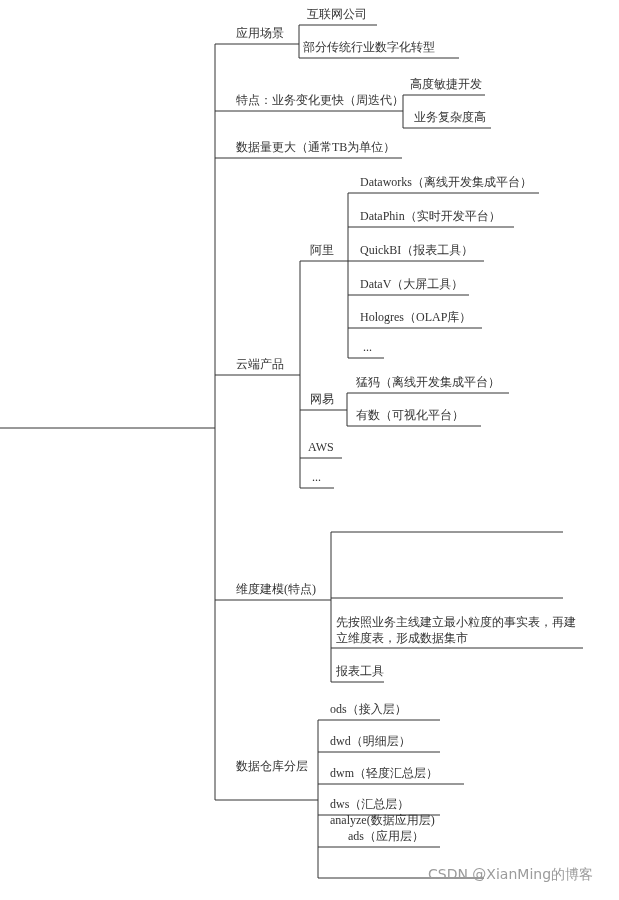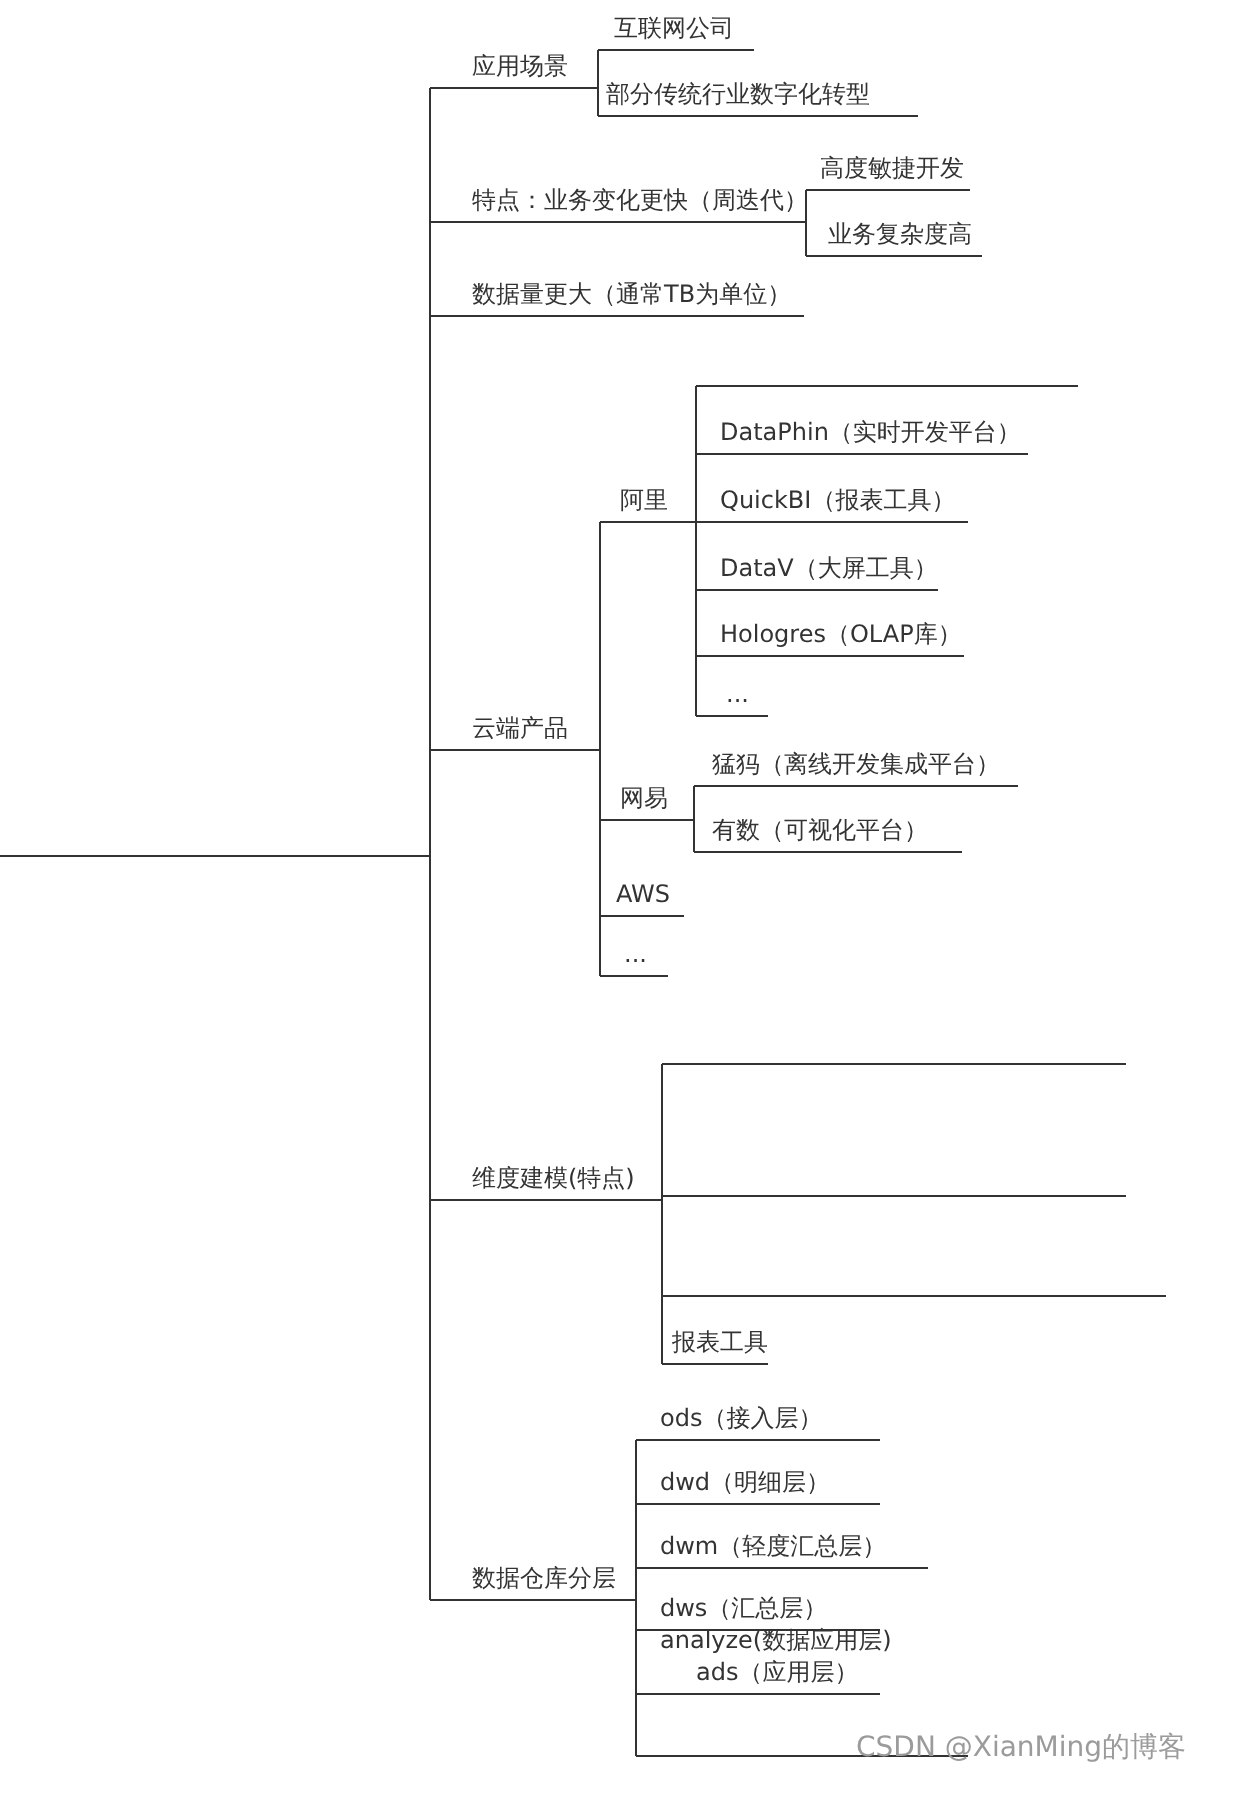--- a/index.html
+++ b/index.html
@@ -15,20 +15,21 @@
     position: absolute;
     left: 0; top: 0;
     width: 619px; height: 900px;
   }
   .node {
     position: absolute;
     font-size: 12px;
     line-height: 13px;
     color: #333333;
     white-space: nowrap;
+    font-family: Liberation Serif, serif;
   }
   .node.wrap {
     white-space: normal;
     line-height: 16px;
   }
   .watermark {
     position: absolute;
     font-size: 14px;
     line-height: 16px;
     color: #9b9b9b;
@@ -63,37 +64,39 @@
 
   <div class="node" style="left:236px; top:94px">特点：业务变化更快（周迭代）</div>
   <div class="node" style="left:410px; top:78px">高度敏捷开发</div>
   <div class="node" style="left:414px; top:111px">业务复杂度高</div>
 
   <div class="node" style="left:236px; top:141px">数据量更大（通常TB为单位）</div>
 
   <div class="node" style="left:236px; top:358px">云端产品</div>
 
   <div class="node" style="left:310px; top:244px">阿里</div>
+  <div class="node" style="left:360px; top:176px">Dataworks（离线开发集成平台）</div>
   <div class="node" style="left:360px; top:210px">DataPhin（实时开发平台）</div>
   <div class="node" style="left:360px; top:244px">QuickBI（报表工具）</div>
   <div class="node" style="left:360px; top:278px">DataV（大屏工具）</div>
   <div class="node" style="left:360px; top:311px">Hologres（OLAP库）</div>
   <div class="node" style="left:363px; top:341px">...</div>
 
   <div class="node" style="left:310px; top:393px">网易</div>
   <div class="node" style="left:356px; top:376px">猛犸（离线开发集成平台）</div>
   <div class="node" style="left:356px; top:409px">有数（可视化平台）</div>
 
   <div class="node" style="left:308px; top:441px">AWS</div>
   <div class="node" style="left:312px; top:471px">...</div>
 
   <div class="node" style="left:236px; top:583px">维度建模(特点)</div>
+  <div class="node wrap" style="left:336px; top:614px; width:242px">先按照业务主线建立最小粒度的事实表，再建立维度表，形成数据集市</div>
   <div class="node" style="left:336px; top:665px">报表工具</div>
 
-  <div class="node" style="left:236px; top:783px">数据仓库分层</div>
+  <div class="node" style="left:236px; top:760px">数据仓库分层</div>
   <div class="node" style="left:330px; top:703px">ods（接入层）</div>
   <div class="node" style="left:330px; top:735px">dwd（明细层）</div>
   <div class="node" style="left:330px; top:767px">dwm（轻度汇总层）</div>
   <div class="node" style="left:330px; top:798px">dws（汇总层）</div>
   <div class="node" style="left:348px; top:830px">ads（应用层）</div>
   <div class="node" style="left:330px; top:814px">analyze(数据应用层)</div>
 
   <div class="watermark" style="left:428px; top:866px">CSDN @XianMing的博客</div>
 
 </div>

